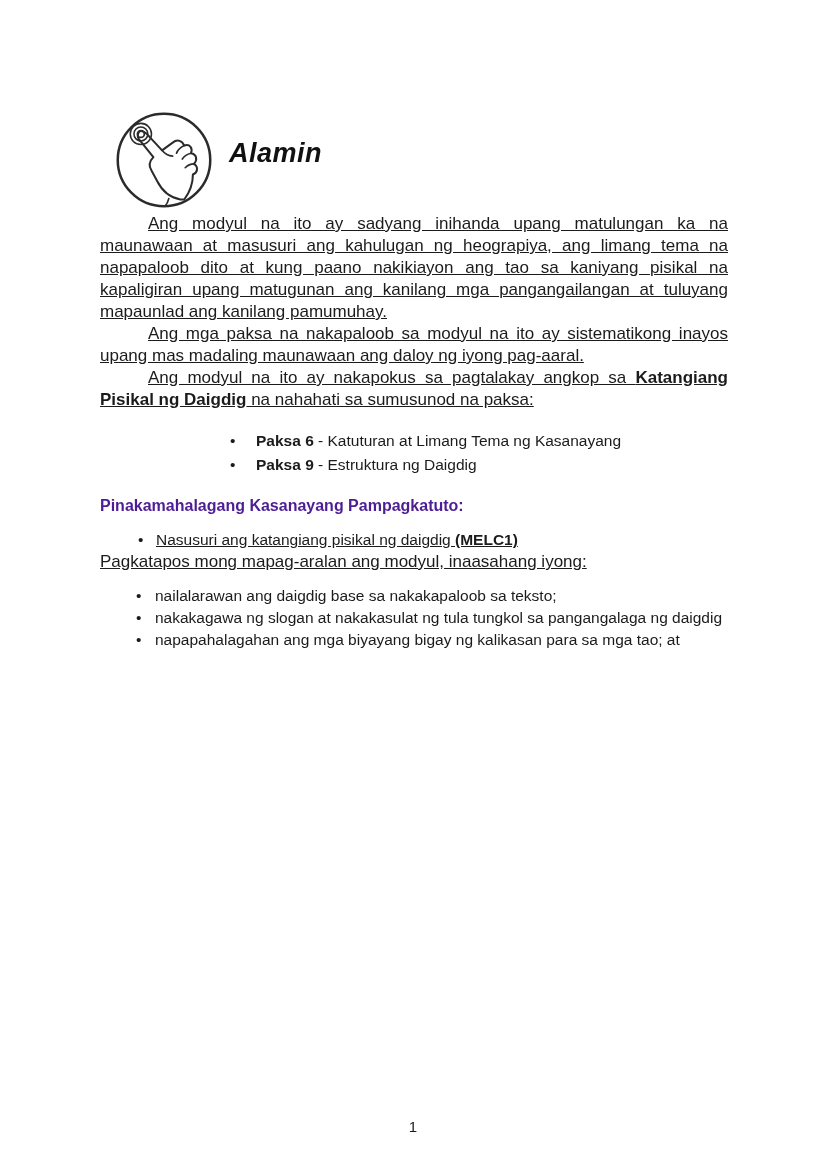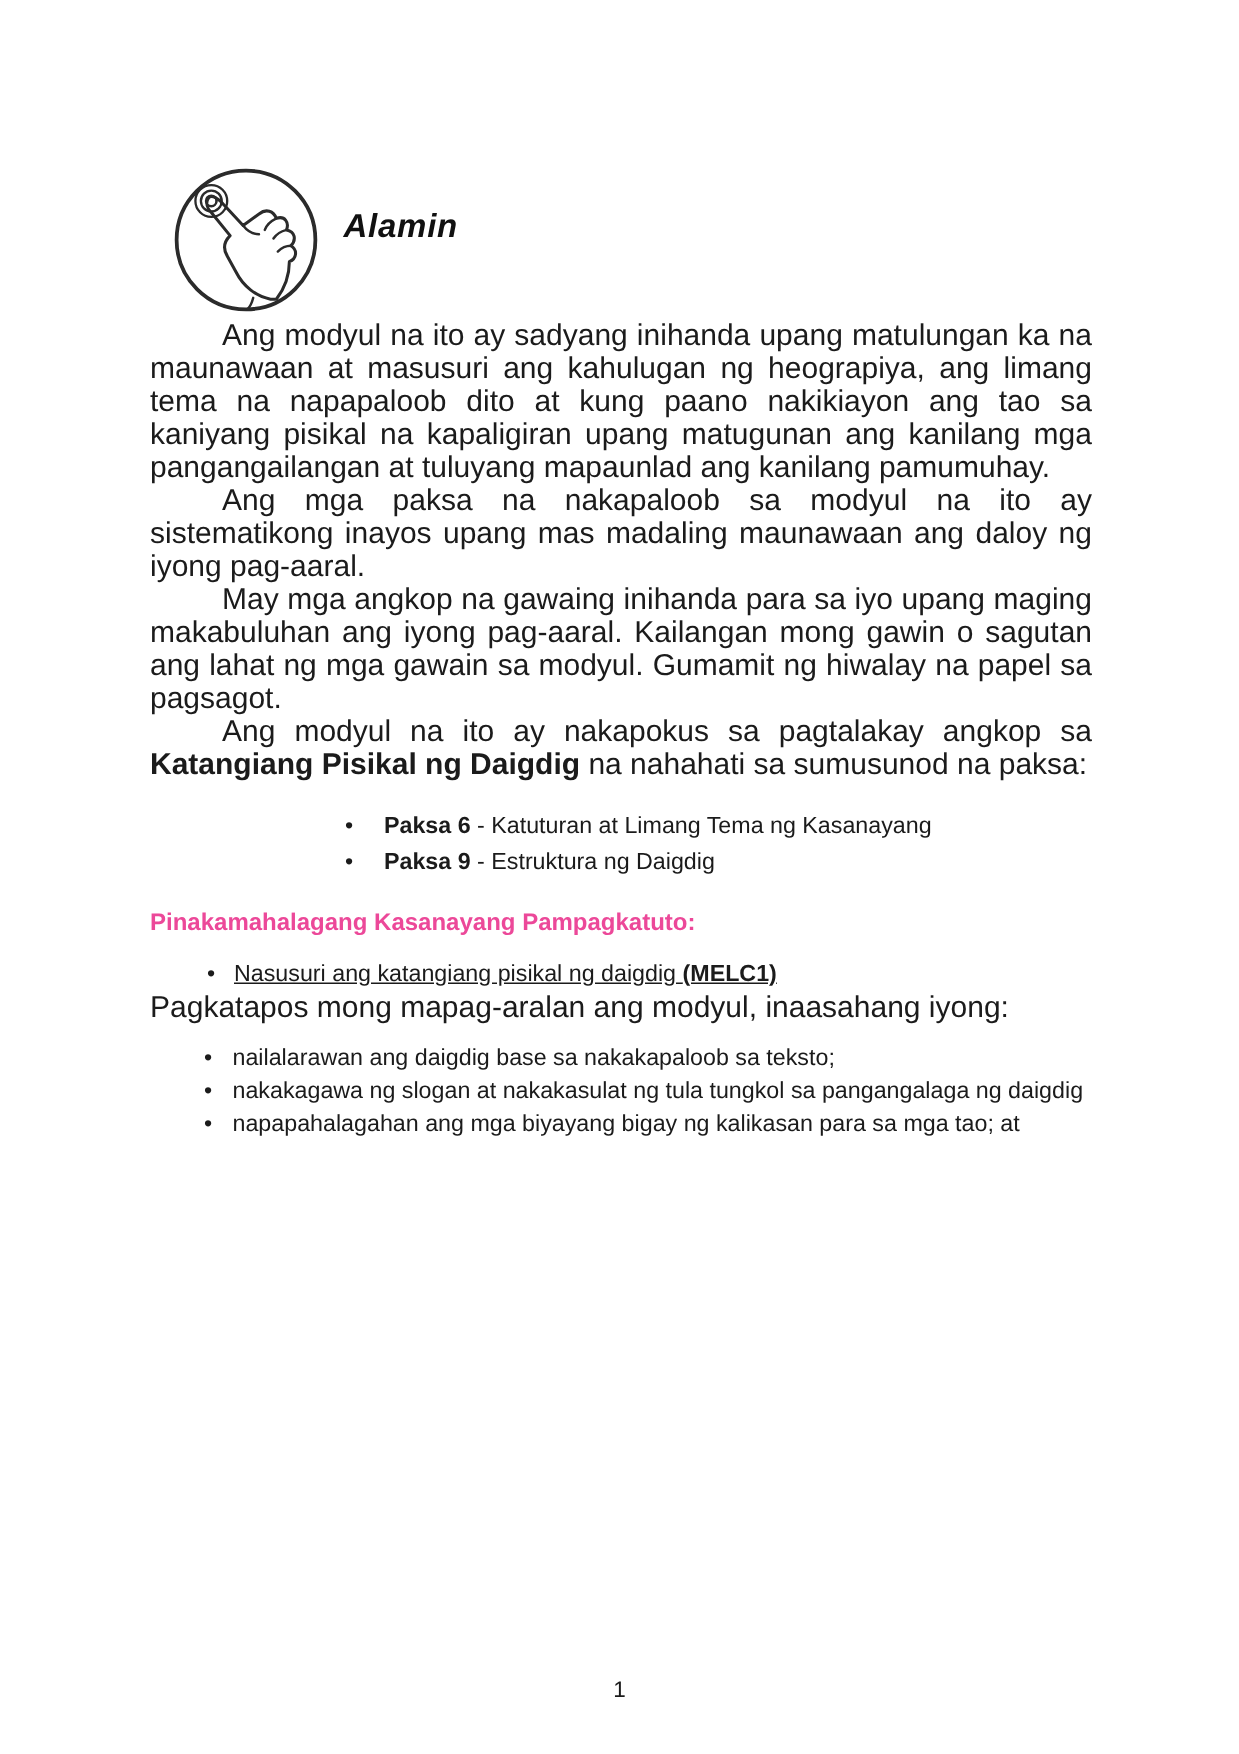--- a/index.html
+++ b/index.html
@@ -26,30 +26,31 @@
   .icon-wrap {
     display: inline-block;
     width: 106px;
     height: 106px;
     margin-left: 11px;
     flex: 0 0 auto;
   }
   .icon-wrap svg { width: 106px; height: 106px; display: block; }
   .title {
     margin: 31px 0 0 12px;
-    font-size: 22px;
+    font-size: 27px;
     font-weight: bold;
     font-style: italic;
     letter-spacing: 0.5px;
     color: #111;
   }
   p.para {
     margin: 0;
-    font-size: 20px;
+    font-size: 17px;
     line-height: 22px;
+    text-decoration: underline;
   }
   .indent { text-indent: 48px; }
   .justify { text-align: justify; }
   .p1 { margin-top: 8px; }
   .p2 { margin-top: 10px; }
   .p3 { margin-top: 12px; }
   .p4 { margin-top: 8px; }
   b.inlinebold { font-weight: bold; }
   ul.doc-list {
     list-style: none;
@@ -68,21 +69,21 @@
   ul.paksa-list li { padding-left: 26px; }
   ul.melc-list { margin-top: 12px; margin-left: 38px; line-height: 22px; text-decoration: underline; }
   ul.melc-list li { padding-left: 18px; }
   ul.objectives-list { margin-top: 12px; margin-left: 36px; line-height: 22px; }
   ul.objectives-list li { padding-left: 19px; }
   h2.melc-heading {
     margin: 18px 0 0 0;
     font-size: 16px;
     font-weight: bold;
     line-height: 22px;
-    color: #ec4899;
+    color: #4c1d95;
   }
   .objectives-intro { margin-top: 22px; }
   .page-number {
     position: absolute;
     top: 1118px;
     left: 0;
     width: 826px;
     text-align: center;
     font-size: 15px;
     color: #1b1b1b;
@@ -109,21 +110,20 @@
           <path stroke-width="1.7" d="M60,95 C59,99 58,101 56,103"></path>
         </svg>
       </span>
       <h1 class="title">Alamin</h1>
     </div>
 
     <p class="para indent justify p1">Ang modyul na ito ay sadyang inihanda upang matulungan ka na maunawaan at masusuri ang kahulugan ng heograpiya, ang limang tema na napapaloob dito at kung paano nakikiayon ang tao sa kaniyang pisikal na kapaligiran upang matugunan ang kanilang mga pangangailangan at tuluyang mapaunlad ang kanilang pamumuhay.</p>
 
     <p class="para indent justify p2">Ang mga paksa na nakapaloob sa modyul na ito ay sistematikong inayos upang mas madaling maunawaan ang daloy ng iyong pag-aaral.</p>
 
-    <p class="para indent justify p3">May mga angkop na gawaing inihanda para sa iyo upang maging makabuluhan ang iyong pag-aaral. Kailangan mong gawin o sagutan ang lahat ng mga gawain sa modyul. Gumamit ng hiwalay na papel sa pagsagot.</p>
 
     <p class="para indent justify p4"><span>Ang modyul na ito ay nakapokus sa pagtalakay angkop sa </span><b class="inlinebold">Katangiang Pisikal ng Daigdig</b><span> na nahahati sa sumusunod na paksa:</span></p>
 
     <ul class="doc-list paksa-list">
       <li><b class="inlinebold">Paksa 6</b><span> - Katuturan at Limang Tema ng Kasanayang</span></li>
       <li><b class="inlinebold">Paksa 9</b><span> - Estruktura ng Daigdig</span></li>
     </ul>
 
     <h2 class="melc-heading">Pinakamahalagang Kasanayang Pampagkatuto:</h2>
 

